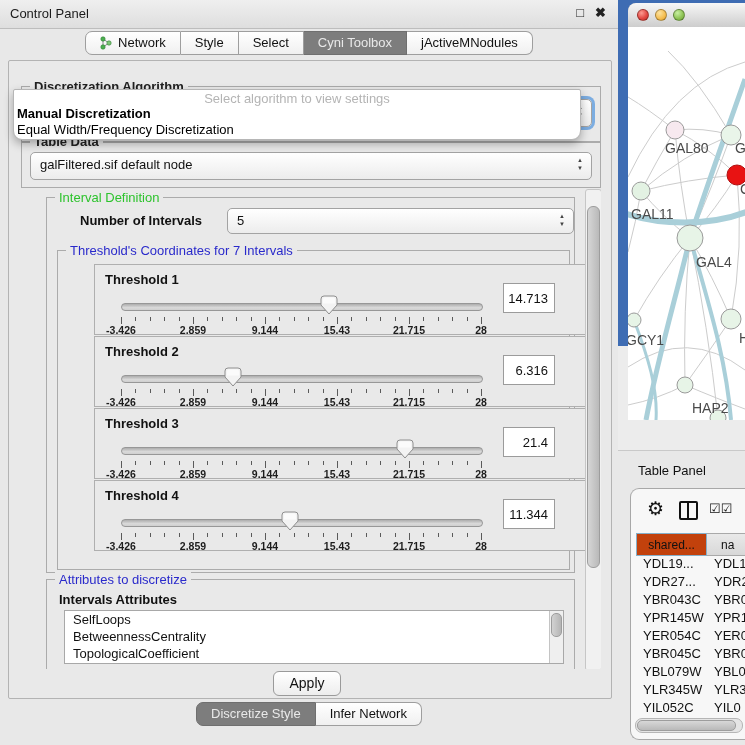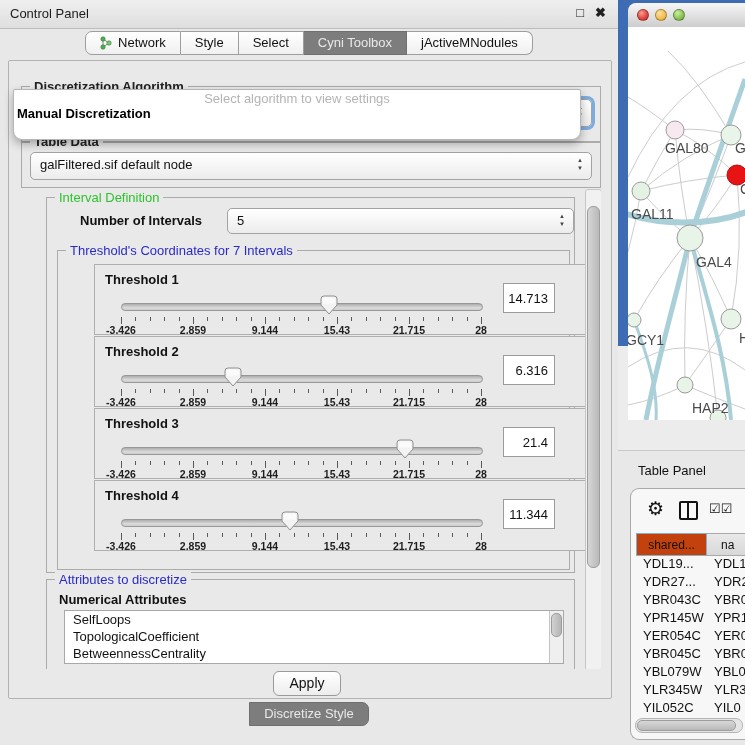--- a/index.html
+++ b/index.html
@@ -186,20 +186,21 @@
     <div class="groupbox" style="left:12px;top:25px;width:578px;height:55px;">
       <span class="grouplabel gl-dark">Discretization Algorithm</span>
       <div class="combo focused" style="left:8px;top:12px;width:560px;height:26px;">
         <span class="stepper">▲<br>▼</span>
       </div>
     </div>
 
     <div id="algo-popup" class="abs">
       <div class="ph">Select algorithm to view settings</div>
       <div class="op1">Manual Discretization</div>
+      <div class="op2">Equal Width/Frequency Discretization</div>
     </div>
 
     <div class="groupbox" style="left:12px;top:80px;width:578px;height:45px;">
       <span class="grouplabel gl-dark">Table Data</span>
       <div class="combo" style="left:8px;top:10px;width:560px;height:26px;">
         <span class="val">galFiltered.sif default node</span>
         <span class="stepper">▲<br>▼</span>
       </div>
     </div>
 
@@ -414,44 +415,47 @@
                   </div>
     </div>
     <div class="value-box">11.344</div>
   </div>
 </div>
         </div>
       </div>
 
       <div id="attr-group" class="groupbox">
         <span class="grouplabel gl-blue">Attributes to discretize</span>
-        <span id="attr-list-label">Numerical Attributes</span>
+        <span id="attr-list-label">Intervals Attributes</span>
         <div id="attr-list">
           <div id="attr-items">
               <div class="attr-item">SelfLoops</div>
+              <div class="attr-item">BetweennessCentrality</div>
               <div class="attr-item">TopologicalCoefficient</div>
-              <div class="attr-item">BetweennessCentrality</div>
             </div>
           <div id="attr-vsb">
             <div class="thumb"></div>
           </div>
         </div>
       </div>
 
       <div id="vsb">
         <div class="thumb"></div>
       </div>
     </div>
 
     <div id="apply-btn" class="abs">Apply</div>
   </div>
 
   <div id="bottom-tabs" class="abs tabbar">
     <div class="seg sel">
       <span>Discretize Style</span>
+    </div>
+    <div class="seg">
+      <span>Infer Network</span>
     </div>
   </div>
 </div>
 
 <div id="right-top" class="abs">
   <div id="net-window">
     <div id="net-titlebar">
       <span id="tl-red" class="tl"></span>
       <span id="tl-yellow" class="tl"></span>
       <span id="tl-green" class="tl"></span>

